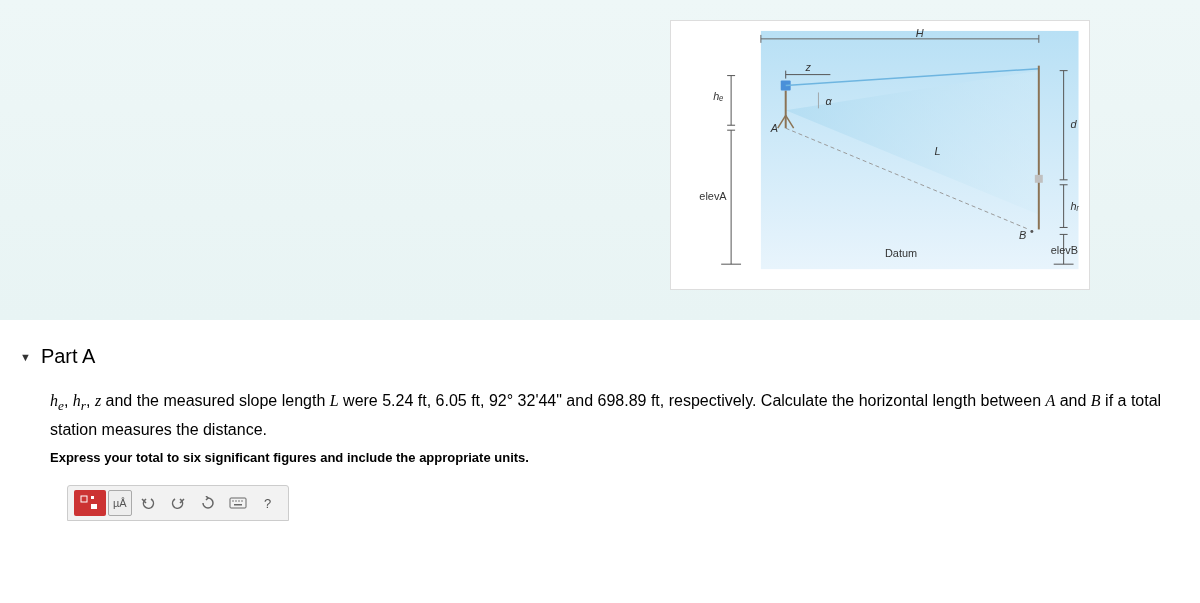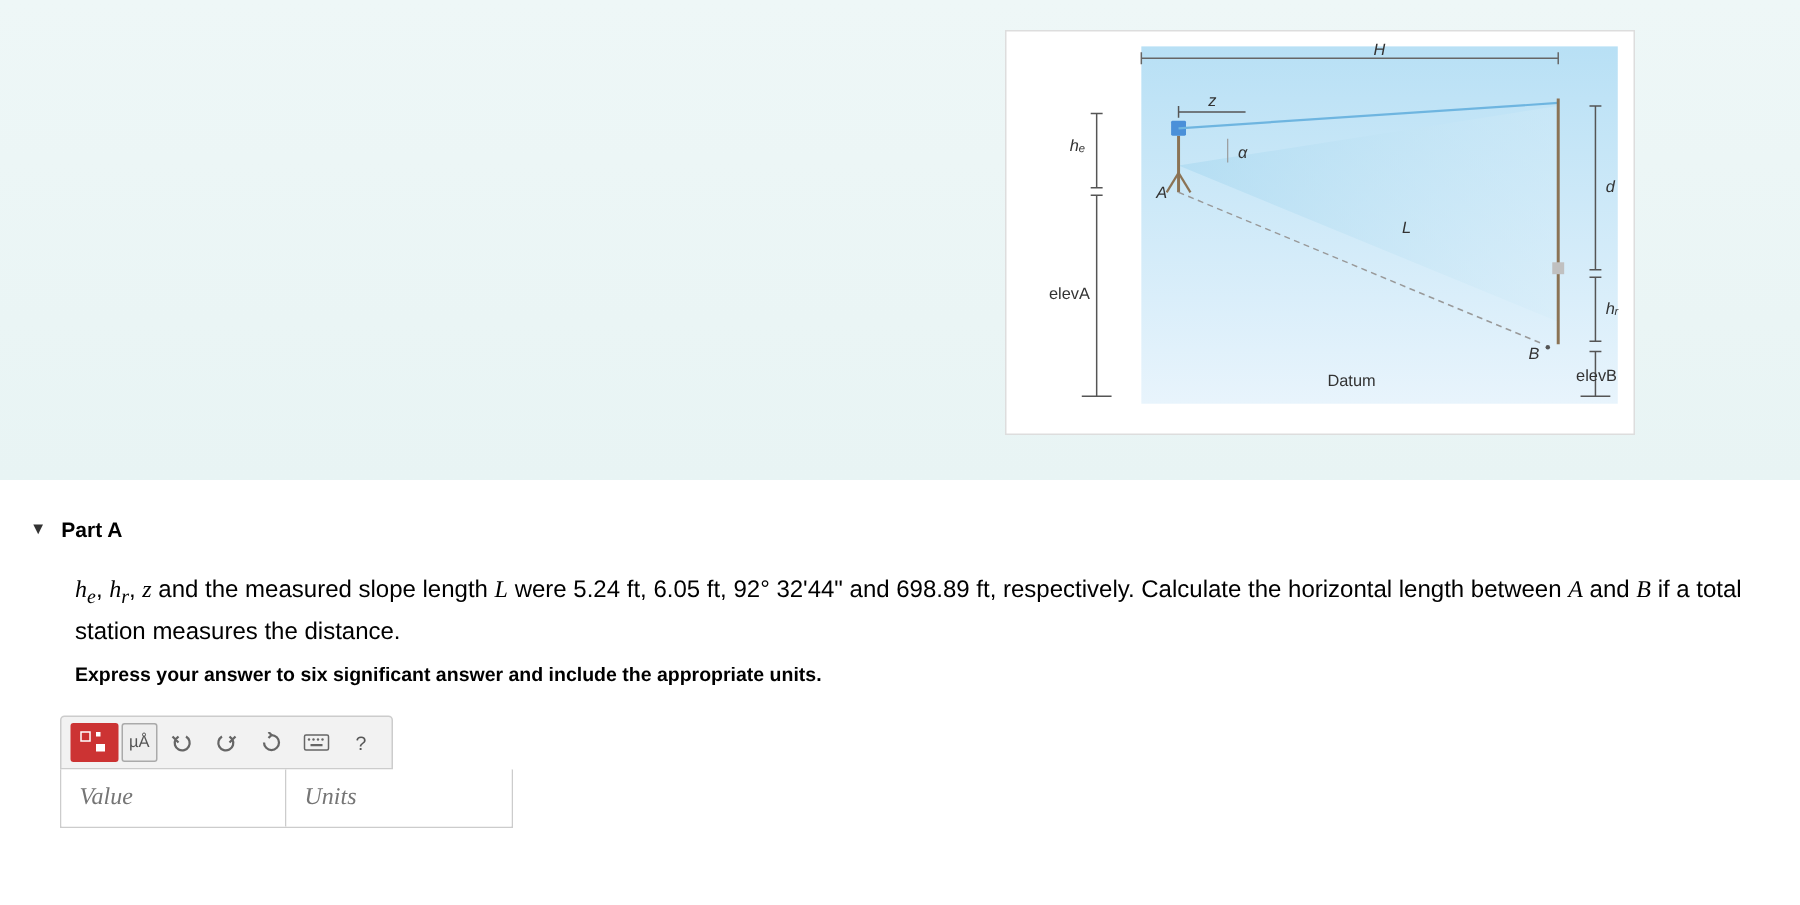--- a/index.html
+++ b/index.html
@@ -39,41 +39,41 @@
       gap: 10px;
       margin-bottom: 20px;
       padding-top: 15px;
     }
     .collapse-arrow {
       font-size: 11px;
       color: #333;
       cursor: pointer;
     }
     .part-title {
-      font-weight: bold;
-      font-size: 14px;
+      font-weight: normal;
+      font-size: 20px;
     }
     .question-text {
       margin-left: 30px;
       font-size: 16px;
       line-height: 1.6;
       margin-bottom: 8px;
     }
     .question-text .math-var {
       font-style: italic;
       font-family: 'Times New Roman', serif;
     }
     .instruction-text {
       margin-left: 30px;
       font-weight: bold;
       font-size: 13px;
       margin-bottom: 20px;
     }
     .answer-area {
-      margin-left: 20px;
+      margin-left: 47px;
     }
     .toolbar {
       display: inline-flex;
       background: #f2f2f2;
       border: 1px solid #ccc;
       border-radius: 3px 3px 0 0;
       padding: 4px 6px;
       gap: 2px;
       align-items: center;
     }
@@ -217,21 +217,21 @@
 <div class="part-section">
   <div class="part-header">
     <span class="collapse-arrow">▼</span>
     <span class="part-title">Part A</span>
   </div>
 
   <div class="question-text">
     <span class="math-var">h<sub>e</sub></span>, <span class="math-var">h<sub>r</sub></span>, <span class="math-var">z</span> and the measured slope length <span class="math-var">L</span> were <span>5.24 ft, 6.05 ft, 92° 32'44" and 698.89 ft</span><span>, respectively. Calculate the horizontal length between <span class="math-var">A</span> and <span class="math-var">B</span> if a total station measures the distance.</span>
   </div>
 
-  <div class="instruction-text">Express your answer to six significant answer and include the appropriate units.</div>
+  <div class="instruction-text">Express your total to six significant figures and include the appropriate units.</div>
 
   <div class="answer-area">
     <div class="toolbar">
       <div class="toolbar-btn template-btn">
         <svg width="20" height="16" viewBox="0 0 20 16">
           <rect x="1" y="1" width="6" height="6" fill="none" stroke="#fff" stroke-width="1"></rect>
           <rect x="11" y="1" width="3" height="3" fill="#fff"></rect>
           <rect x="11" y="9" width="6" height="5" fill="#fff"></rect>
         </svg>
       </div>
@@ -257,18 +257,14 @@
           <rect x="1" y="1" width="16" height="10" rx="1" fill="none" stroke="#666" stroke-width="1"></rect>
           <circle cx="4" cy="4" r="0.8" fill="#666"></circle>
           <circle cx="7" cy="4" r="0.8" fill="#666"></circle>
           <circle cx="10" cy="4" r="0.8" fill="#666"></circle>
           <circle cx="13" cy="4" r="0.8" fill="#666"></circle>
           <rect x="5" y="7" width="8" height="1.5" fill="#666"></rect>
         </svg>
       </div>
       <div class="toolbar-btn">?</div>
     </div>
-    <div class="input-row">
-      <input type="text" class="value-input" placeholder="Value" style="">
-      <input type="text" class="units-input" placeholder="Units" style="">
-    </div>
   </div>
 </div>
 
 </body></html>

